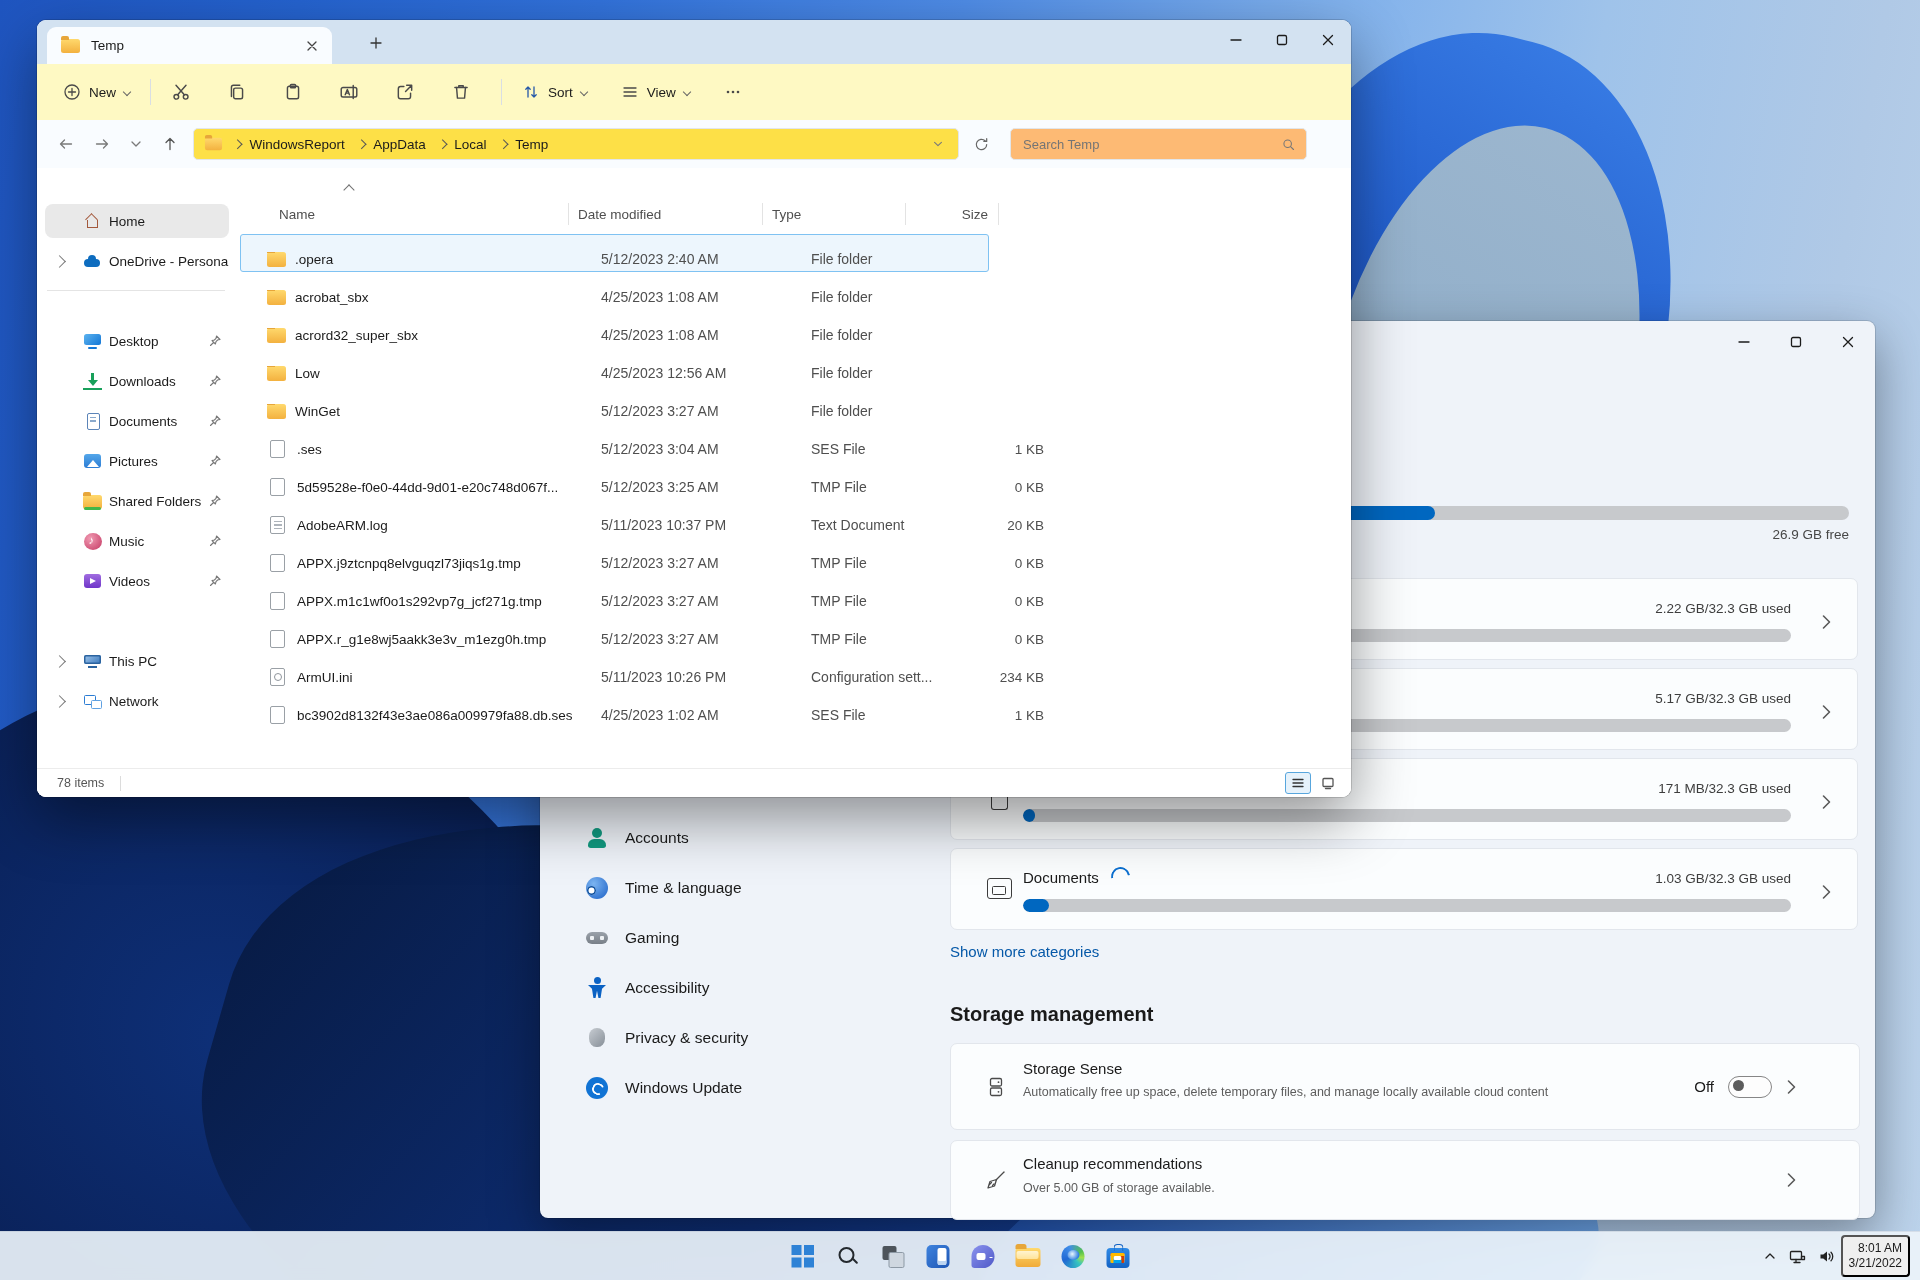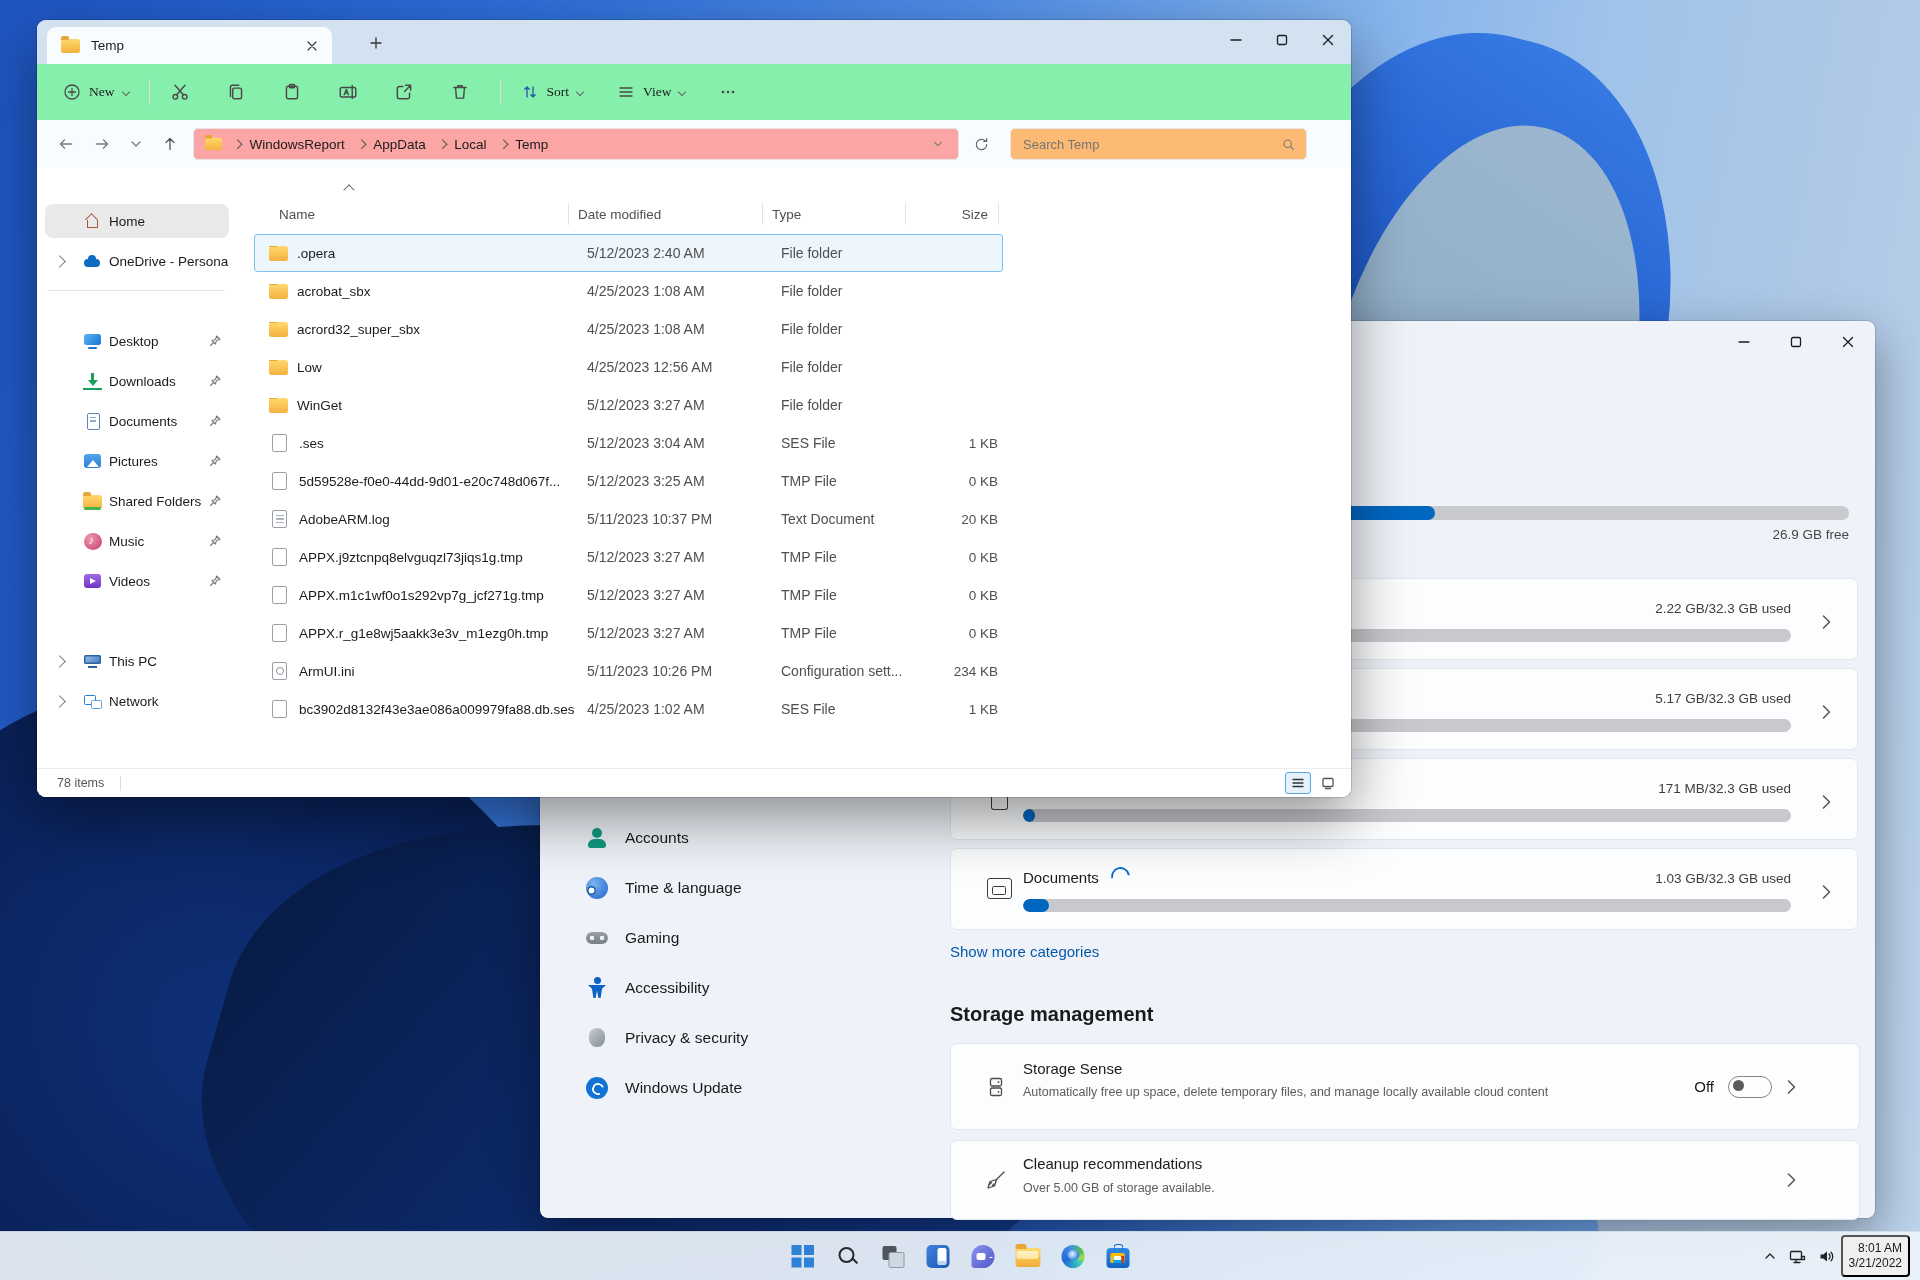--- a/index.html
+++ b/index.html
@@ -70,28 +70,28 @@
   .fe{position:absolute;left:37px;top:20px;width:1314px;height:777px;border-radius:9px;background:#fff;box-shadow:0 22px 60px rgba(0,0,0,.42),0 0 0 1px rgba(0,0,0,.14);}
   .fe-tabs{position:absolute;left:0;top:0;right:0;height:44px;background:#d3e2f1;border-radius:9px 9px 0 0;}
   .fe-tab{position:absolute;left:10px;top:7px;width:285px;height:37px;background:#f9fcff;border-radius:9px 9px 0 0;display:flex;align-items:center;padding:0 10px 0 14px;box-sizing:border-box;}
   .fe-tab-title{font-size:13.5px;color:#1b1b1b;margin-left:11px;flex:1;}
   .folder-ic{position:relative;width:19px;height:14px;background:linear-gradient(180deg,#ffd96d,#f3b13f);border-radius:2.5px;flex:none;}
   .folder-ic::before{content:"";position:absolute;top:-3px;left:0;width:8px;height:4px;background:#e7a63a;border-radius:2px 2px 0 0;}
   .tab-close,.newtab{background:none;border:none;padding:4px;border-radius:4px;}
   .newtab{position:absolute;left:328px;top:12px;}
   .fe-controls{position:absolute;right:0;top:0;display:flex;}
   .fe-controls button{width:46px;height:40px;display:flex;align-items:center;justify-content:center;}
-  .fe-toolbar{position:absolute;left:0;top:44px;right:0;height:56px;background:#86efac;display:flex;align-items:center;border-radius:0;font-family:Liberation Serif, serif;}
+  .fe-toolbar{position:absolute;left:0;top:44px;right:0;height:56px;background:#fef9c3;display:flex;align-items:center;border-radius:0;}
   .tb-btn{display:flex;align-items:center;gap:8px;background:none;border:none;padding:8px 10px;border-radius:5px;font-size:13.5px;color:#1b1b1b;font-family:inherit;}
   .tb-ic-btn{background:none;border:none;padding:8px;border-radius:5px;}
   .tb-div{width:1px;height:26px;background:#d9dee4;margin:0 10px;flex:none;}
   .fe-address{position:absolute;left:0;top:100px;right:0;height:48px;background:#f9fcff;border-bottom:1px solid #e6ebf1;display:flex;align-items:center;}
   .nav-arrows{display:flex;align-items:center;gap:6px;padding:0 8px 0 14px;}
   .nav-arrows button{background:none;border:none;padding:6px;border-radius:4px;}
-  .addr-pill{display:flex;align-items:center;gap:9px;height:32px;width:766px;background:#fca5a5;border:1px solid #e2e6ea;border-radius:5px;padding:0 10px;box-sizing:border-box;}
+  .addr-pill{display:flex;align-items:center;gap:9px;height:32px;width:766px;background:#fde047;border:1px solid #e2e6ea;border-radius:5px;padding:0 10px;box-sizing:border-box;}
   .crumbs{display:flex;align-items:center;gap:9px;flex:1;}
   .crumb{display:flex;align-items:center;gap:9px;background:none;border:none;padding:2px 2px;font-size:13.5px;color:#1b1b1b;font-family:inherit;}
   .crumb .chev{width:5.5px;height:5.5px;transform:rotate(-45deg);border-color:#555;}
   .addr-refresh{background:none;border:none;padding:6px;margin-left:8px;}
   .search-pill{display:flex;align-items:center;height:32px;width:297px;background:#fdba74;border:1px solid #e2e6ea;border-radius:5px;margin-left:14px;padding:0 10px;box-sizing:border-box;}
   .search-pill input{flex:1;border:none;outline:none;font-size:13px;color:#6d6d6d;font-family:inherit;background:transparent;}
   .fe-body{position:absolute;left:0;top:148px;right:0;bottom:0;background:#fff;border-radius:0 0 9px 9px;}
   
   .fe-side{position:absolute;left:0;top:0;width:202px;bottom:28px;}
   .side-item{position:absolute;left:8px;right:10px;height:34px;display:flex;align-items:center;border-radius:5px;background:none;border:none;padding:0;font-family:inherit;}
@@ -129,21 +129,21 @@
   .i-network::after{content:"";position:absolute;left:8px;top:8px;width:9px;height:7px;border:1.6px solid #5fa1e2;border-radius:1.5px;background:#fff;}
   
   .fe-list{position:absolute;left:202px;top:0;right:4px;bottom:28px;overflow:hidden;}
   .lhead{display:grid;grid-template-columns:319px 194px 143px 93px;margin-left:11px;margin-top:30px;height:32px;align-items:center;position:relative;}
   .lhead .hc{font-size:13.5px;color:#4f4f4f;border-right:1px solid #e3e3e3;height:22px;display:flex;align-items:center;background:none;border-top:none;border-left:none;border-bottom:none;font-family:inherit;padding:0;}
   .hc.name{padding-left:29px;}
   .hc.date,.hc.type{padding-left:9px;}
   .hc.size{justify-content:flex-end;padding-right:10px;}
   .sort-caret{position:absolute;left:95px;top:-12px;width:7px;height:7px;border-left:1.4px solid #707070;border-top:1.4px solid #707070;transform:rotate(45deg);}
   .rows{margin-top:4px;}
-  .frow{display:grid;grid-template-columns:319px 194px 143px 93px;align-items:center;height:38px;margin-left:15px;width:749px;border:1px solid transparent;border-radius:3px;box-sizing:border-box;background:none;padding:4px;font-family:inherit;text-align:left;}
+  .frow{display:grid;grid-template-columns:319px 194px 143px 93px;align-items:center;height:38px;margin-left:1px;width:749px;border:1px solid transparent;border-radius:3px;box-sizing:border-box;background:none;padding:16px;font-family:inherit;text-align:left;gap:16px;}
   .frow.is-selected{background:#edf6fd;border-color:#7fc2f2;}
   .c-name{display:flex;align-items:center;gap:9px;padding-left:10px;overflow:hidden;white-space:nowrap;font-size:13.5px;color:#1b1b1b;}
   .c-date,.c-type{font-size:14px;color:#4f4f4f;padding-left:9px;white-space:nowrap;}
   .c-type{overflow:hidden;text-overflow:ellipsis;}
   .c-size{font-size:13.5px;color:#4f4f4f;text-align:right;padding-right:10px;white-space:nowrap;}
   .ficon{position:relative;width:19px;height:15px;flex:none;}
   .ficon.i-folder{background:linear-gradient(180deg,#ffd96d,#f3b13f);border-radius:2.5px;}
   .ficon.i-folder::before{content:"";position:absolute;top:-3px;left:0;width:8px;height:4px;background:#e7a63a;border-radius:2px 2px 0 0;}
   .ficon.i-file,.ficon.i-text,.ficon.i-ini,.ficon.i-db{width:13px;height:16px;background:#fff;border:1px solid #9aa0a6;border-radius:2px;margin:0 3px;}
   .ficon.i-text::after{content:"";position:absolute;left:2.5px;right:2.5px;top:3.5px;height:9px;background:repeating-linear-gradient(#aeb4bb 0 1.3px,transparent 1.3px 3.4px);}

